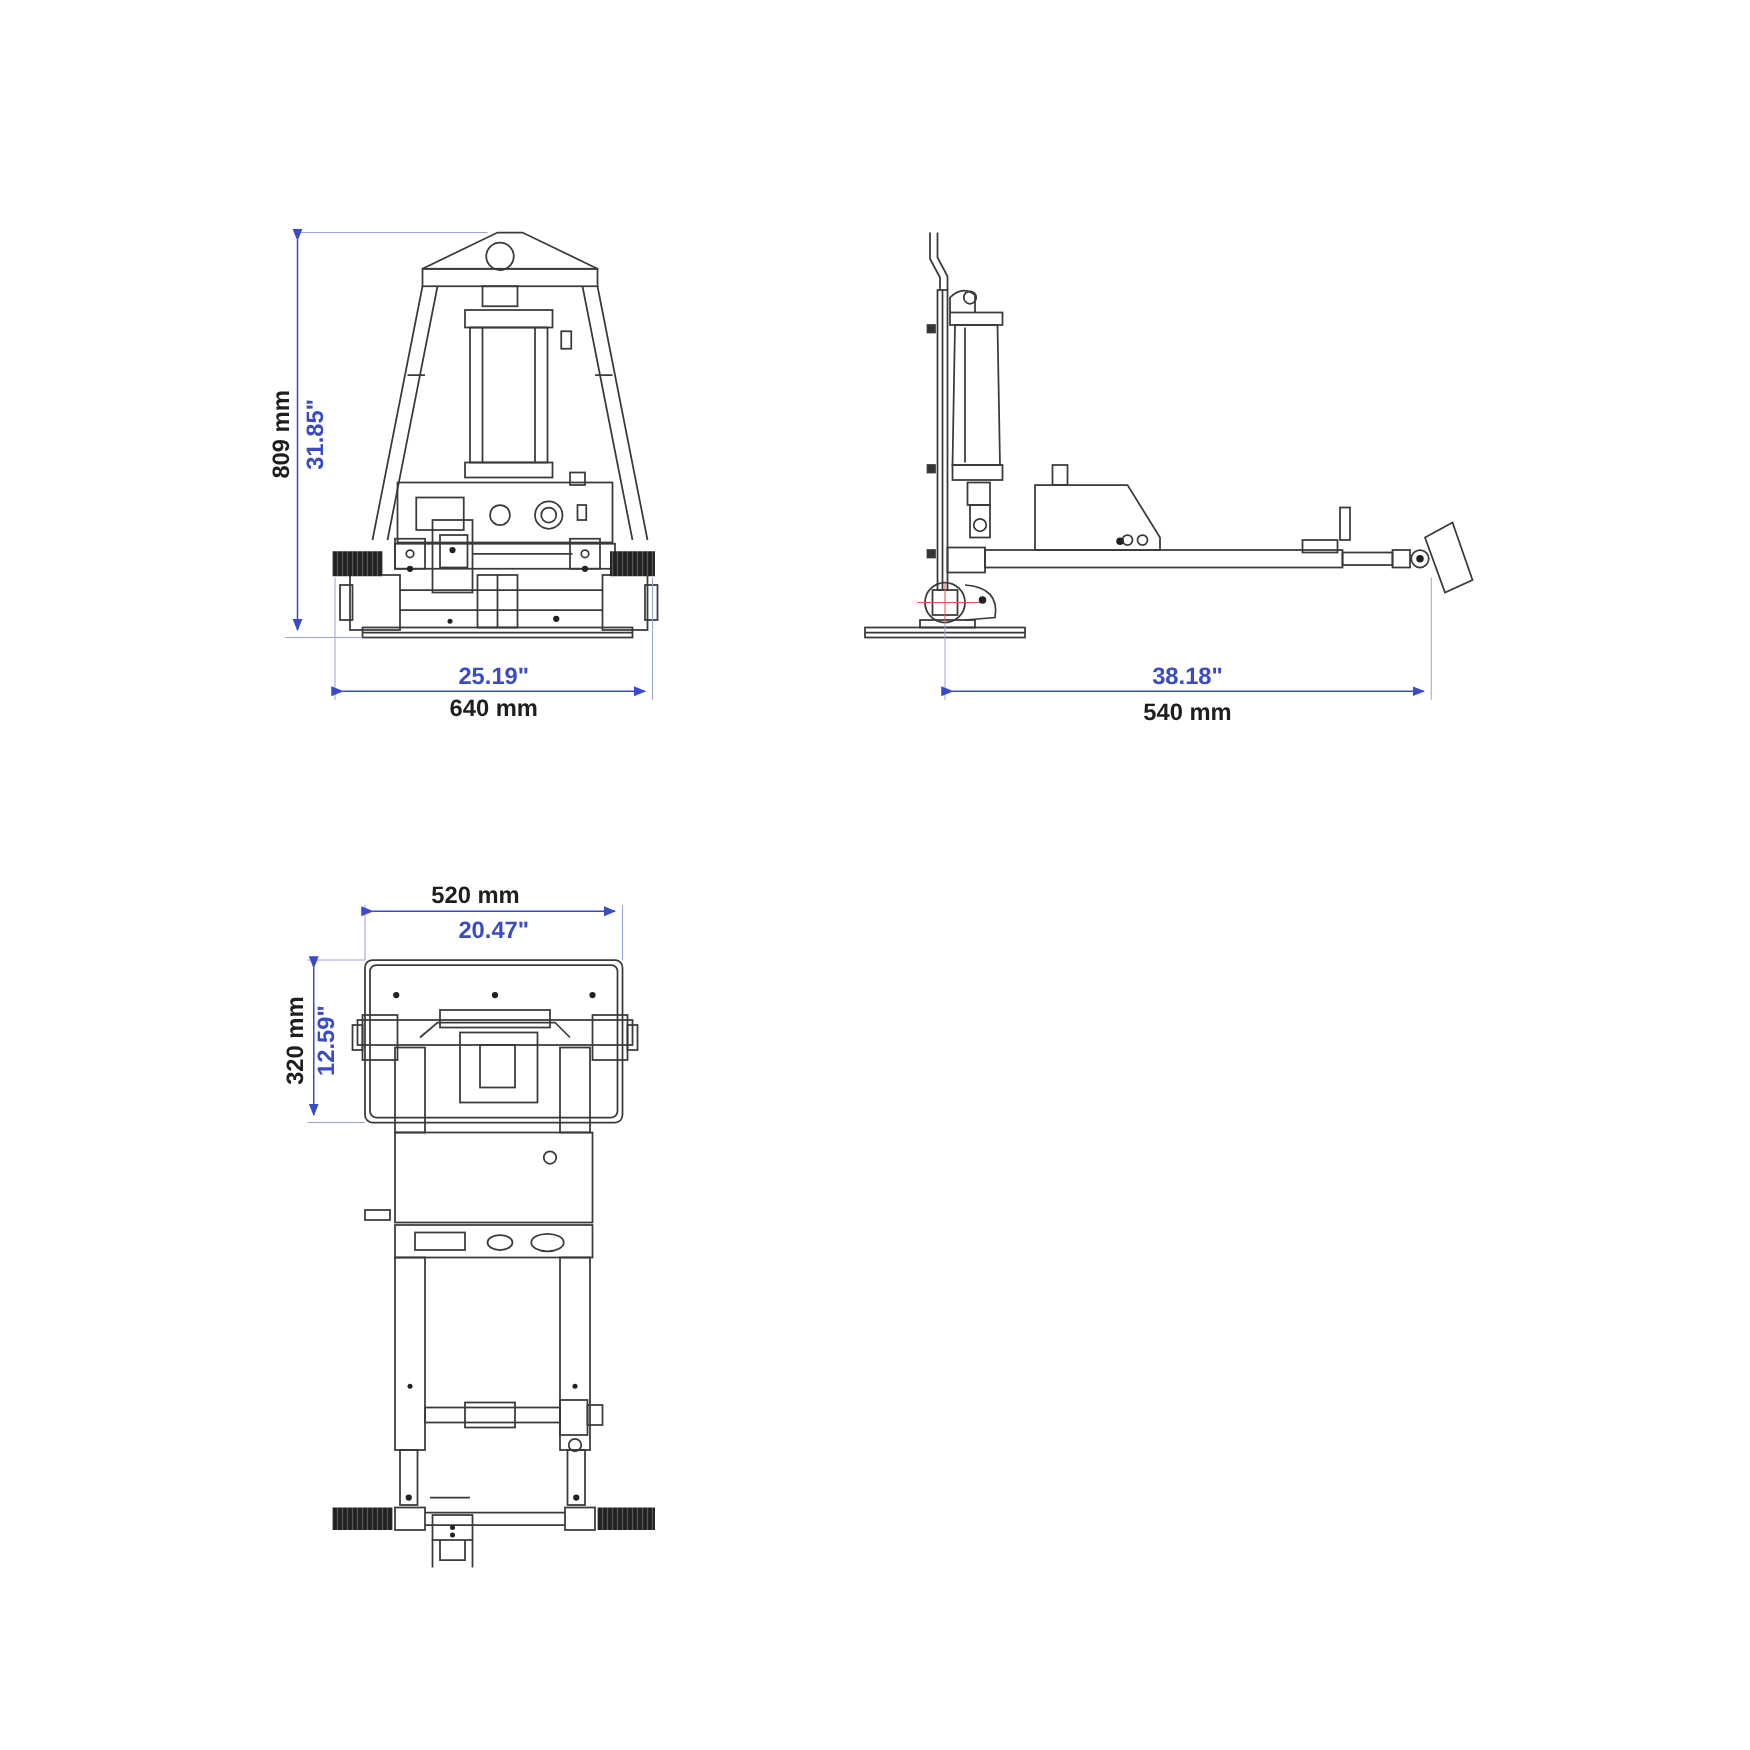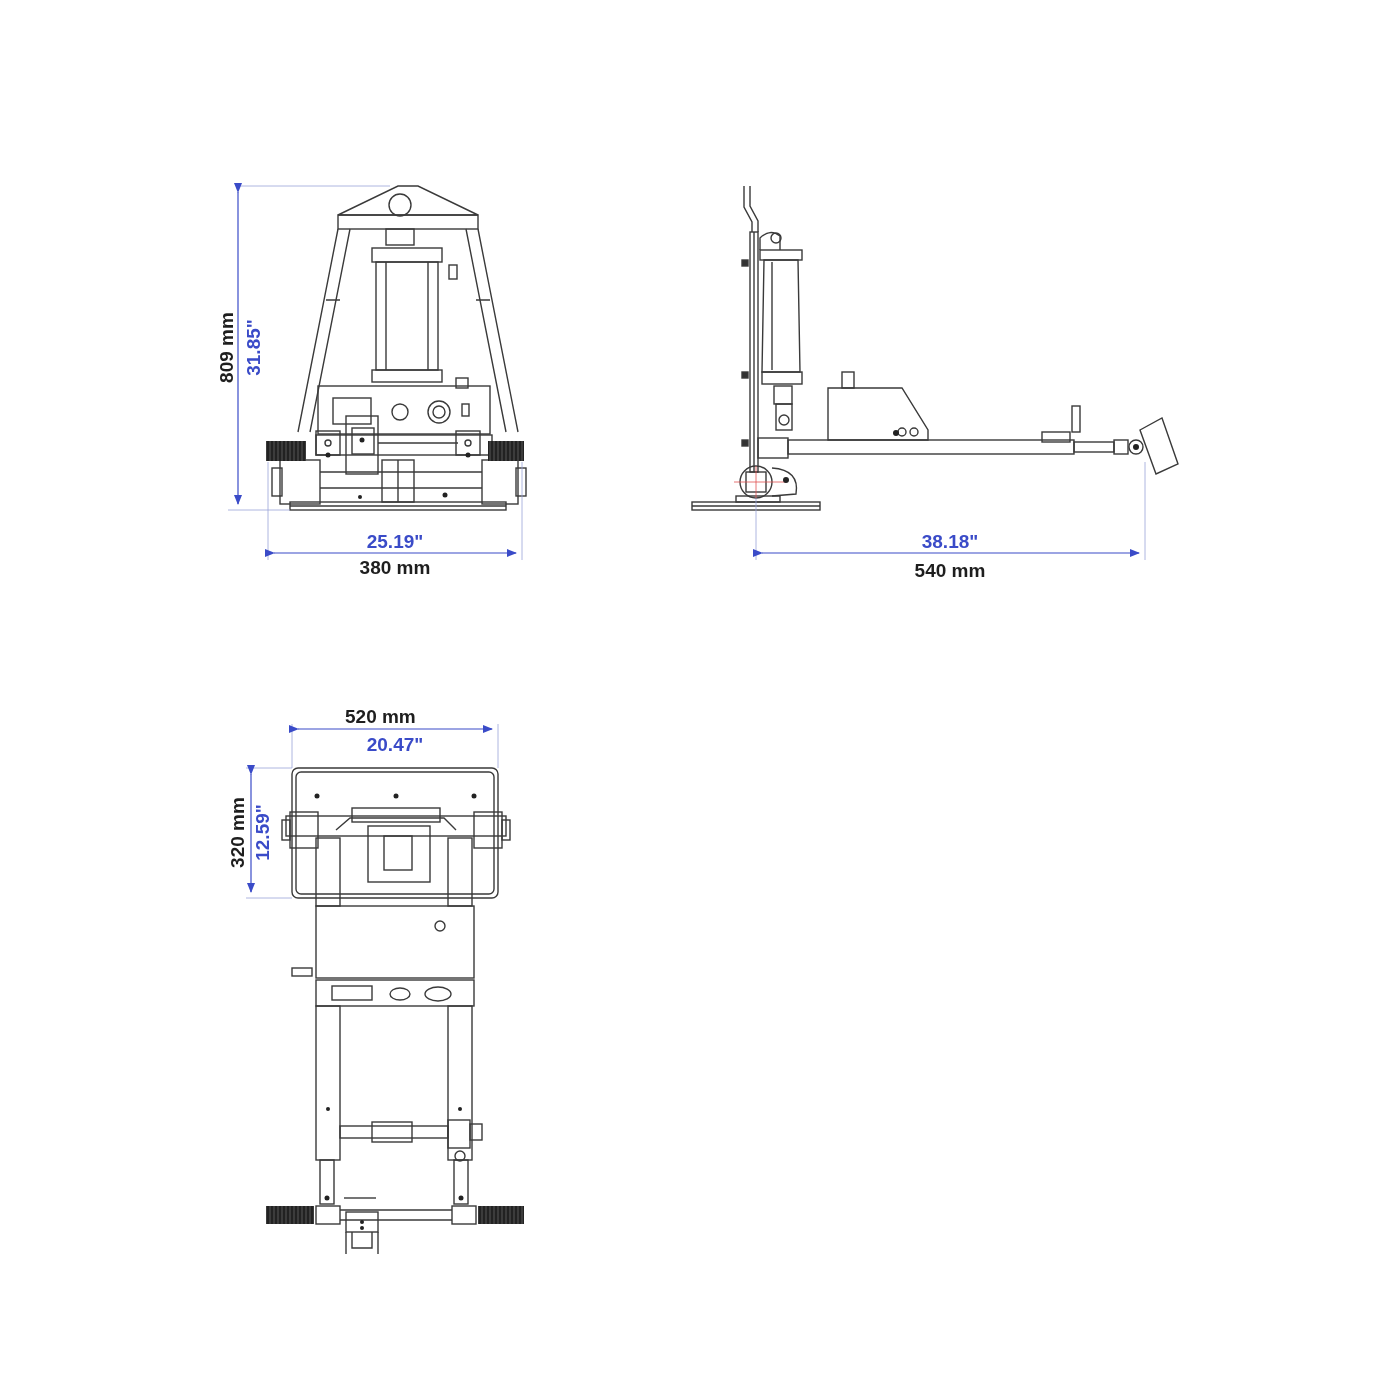--- a/index.html
+++ b/index.html
@@ -227,21 +227,21 @@
     <line x1="298" y1="729" x2="492" y2="729" marker-start="url(#arrB)" marker-end="url(#arrB)"></line>
     <line x1="246" y1="768" x2="292" y2="768" stroke="#9aa3d8" stroke-width="0.8"></line>
     <line x1="246" y1="898" x2="292" y2="898" stroke="#9aa3d8" stroke-width="0.8"></line>
     <line x1="251" y1="774" x2="251" y2="892" marker-start="url(#arrB)" marker-end="url(#arrB)"></line>
   </g>
 </svg>
 
 <div class="dim-label mm rot" style="left:186px; top:338px; width:80px; text-align:center;">809 mm</div>
 <div class="dim-label inch rot" style="left:213px; top:338px; width:80px; text-align:center;">31.85"</div>
 <div class="dim-label inch" style="left:345px; top:532px; width:100px; text-align:center;">25.19"</div>
-<div class="dim-label mm" style="left:345px; top:558px; width:100px; text-align:center;">380 mm</div>
+<div class="dim-label mm" style="left:345px; top:558px; width:100px; text-align:center;">640 mm</div>
 
 <div class="dim-label inch" style="left:900px; top:532px; width:100px; text-align:center;">38.18"</div>
 <div class="dim-label mm" style="left:900px; top:561px; width:100px; text-align:center;">540 mm</div>
 
 <div class="dim-label mm" style="left:345px; top:707px; width:100px; text-align:left;">520 mm</div>
 <div class="dim-label inch" style="left:345px; top:735px; width:100px; text-align:center;">20.47"</div>
 <div class="dim-label mm rot" style="left:197px; top:823px; width:80px; text-align:center;">320 mm</div>
 <div class="dim-label inch rot" style="left:222px; top:823px; width:80px; text-align:center;">12.59"</div>
 
 </body></html>

